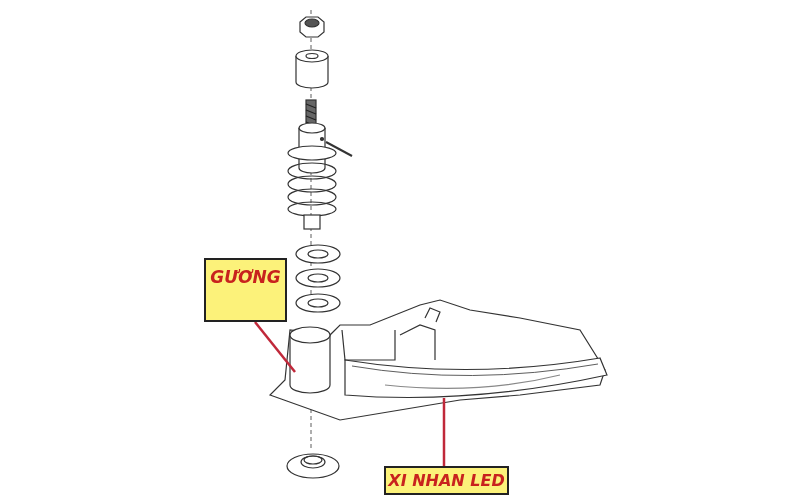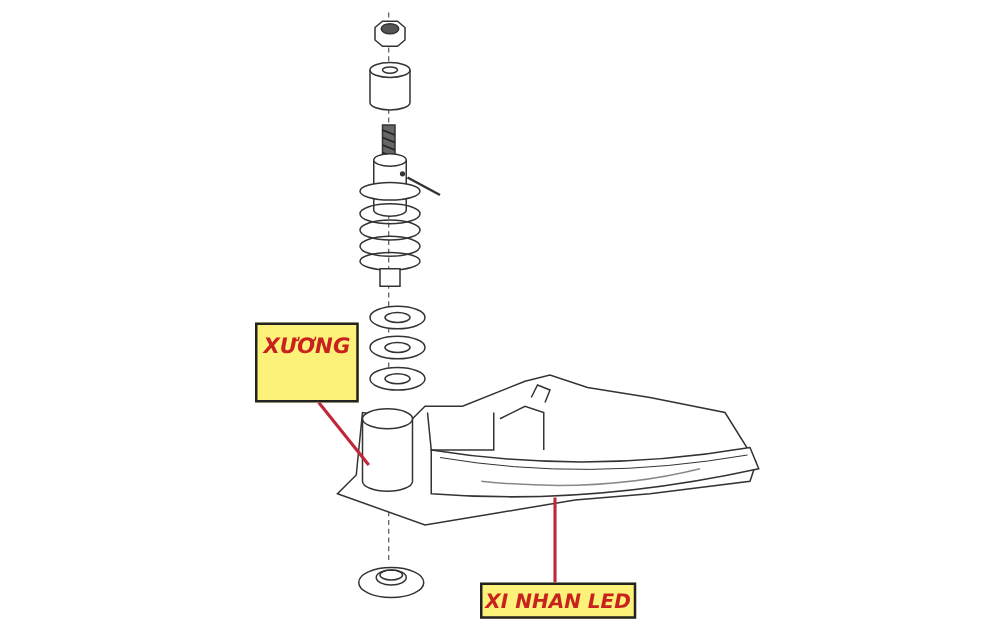--- a/index.html
+++ b/index.html
@@ -81,16 +81,16 @@
     <ellipse cx="313" cy="466" rx="26" ry="12" fill="#fff"></ellipse>
     <ellipse cx="313" cy="462" rx="12" ry="6" fill="#fff"></ellipse>
     <ellipse cx="313" cy="460" rx="9" ry="4"></ellipse>
   </g>
 
   <line x1="255" y1="322" x2="295" y2="372" stroke="#c0283a" stroke-width="2.5"></line>
   <line x1="444" y1="398" x2="444" y2="466" stroke="#c0283a" stroke-width="2.5"></line>
 </svg>
 
 <div id="label-xuong" class="label-box">
-  <div>XƯƠNG</div>
+  <div>GƯƠNG</div>
 </div>
 
 <div id="label-xinhan" class="label-box">XI NHAN LED</div>
 
 </body></html>

